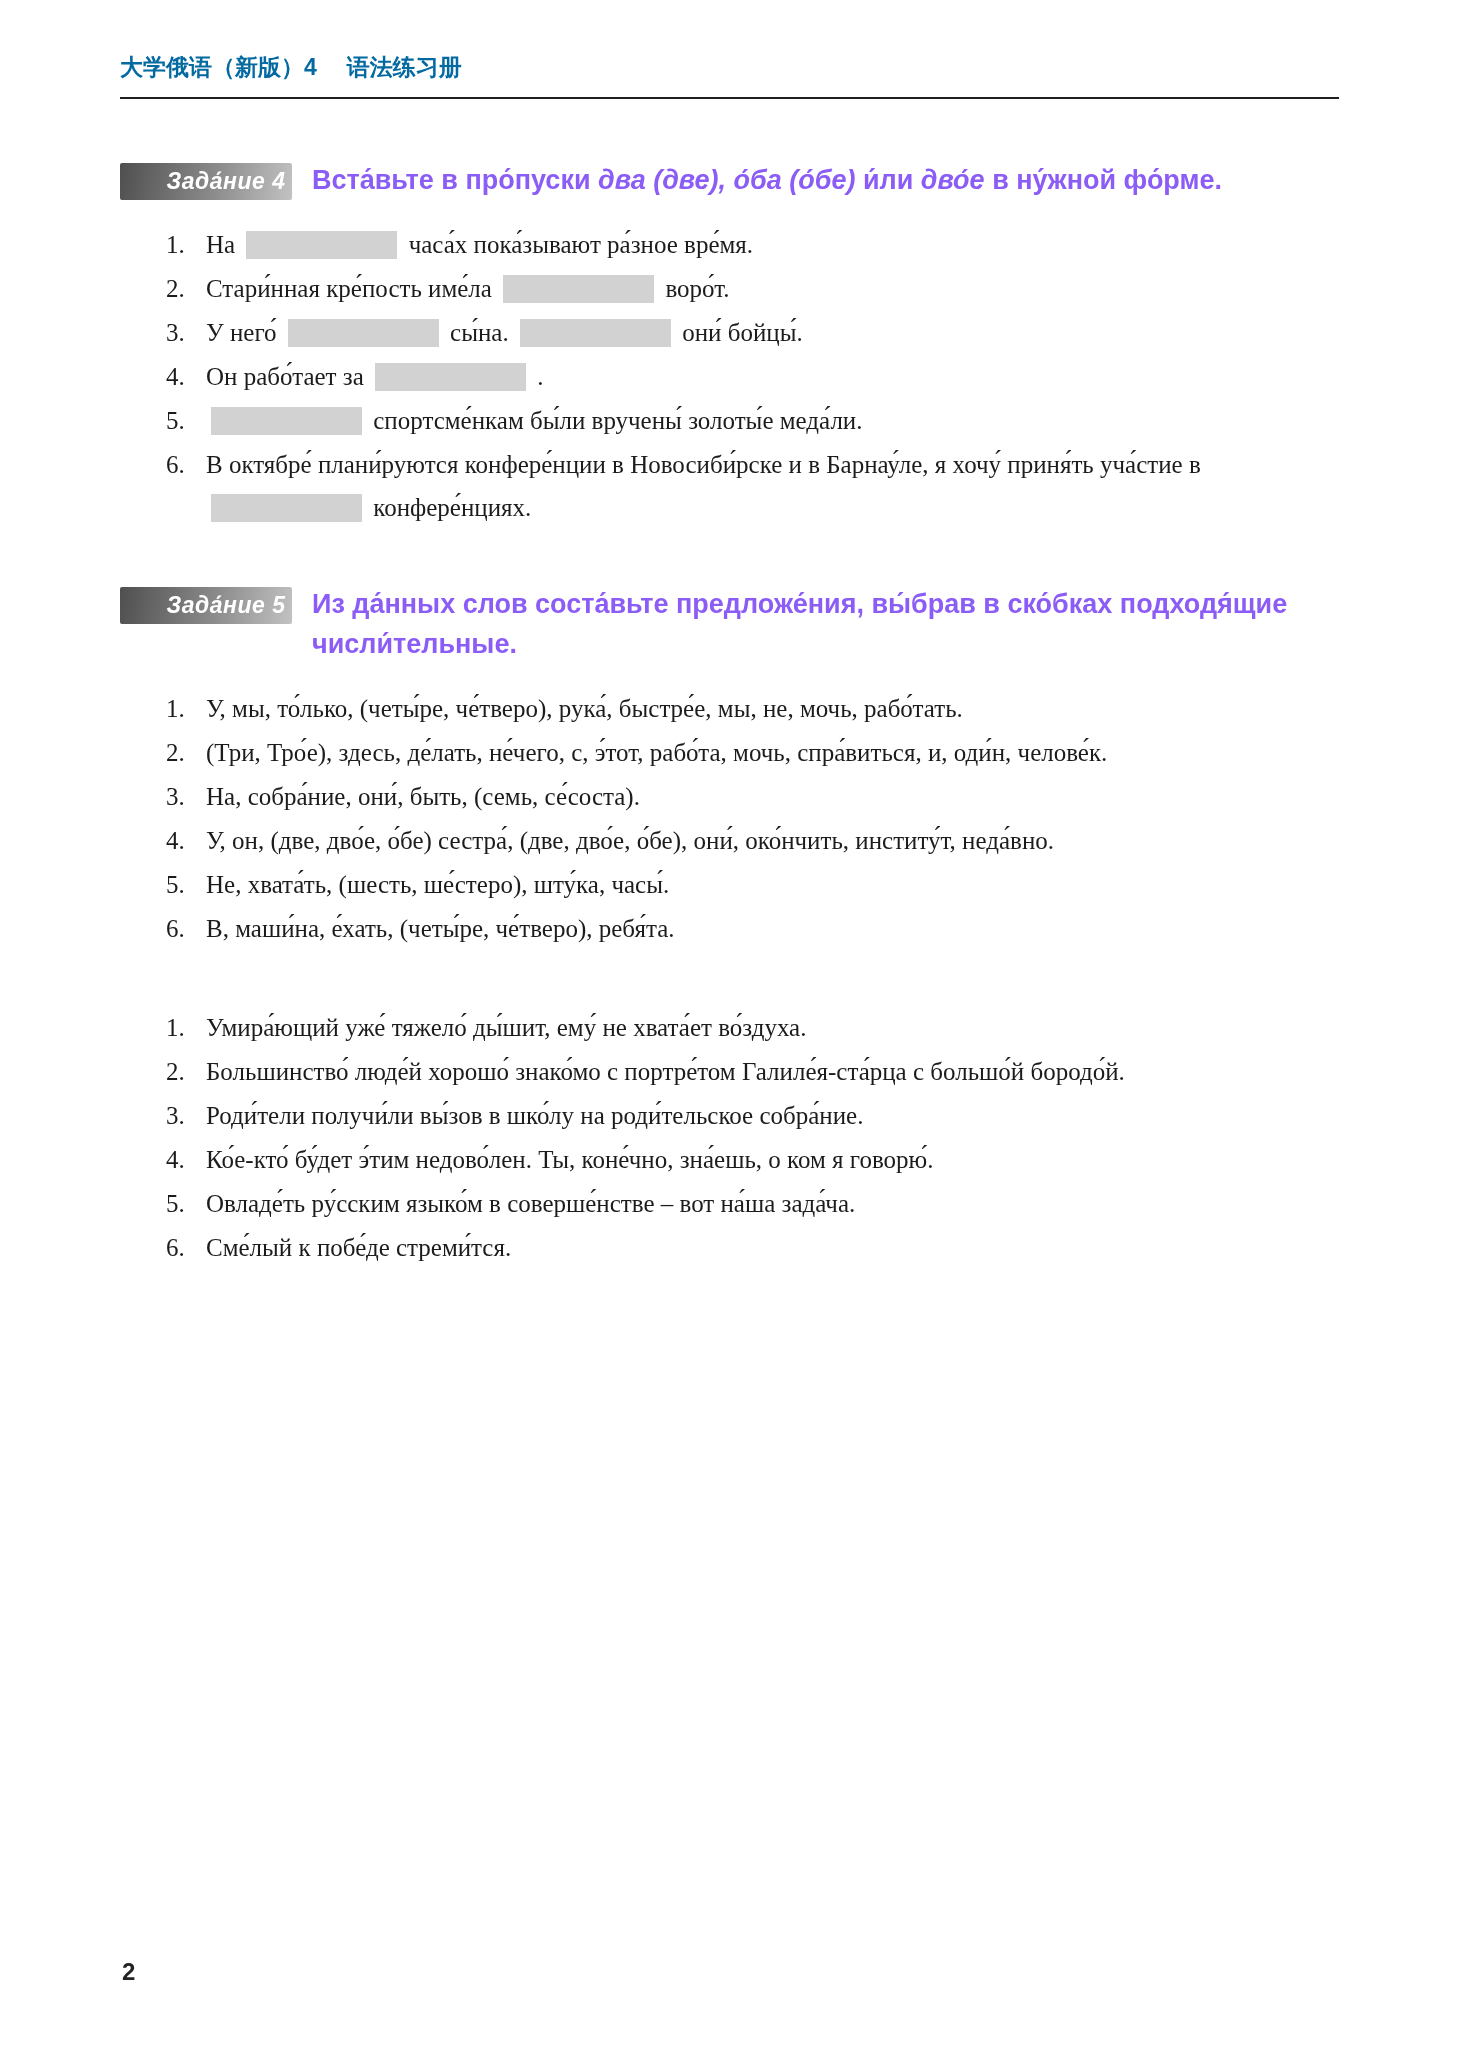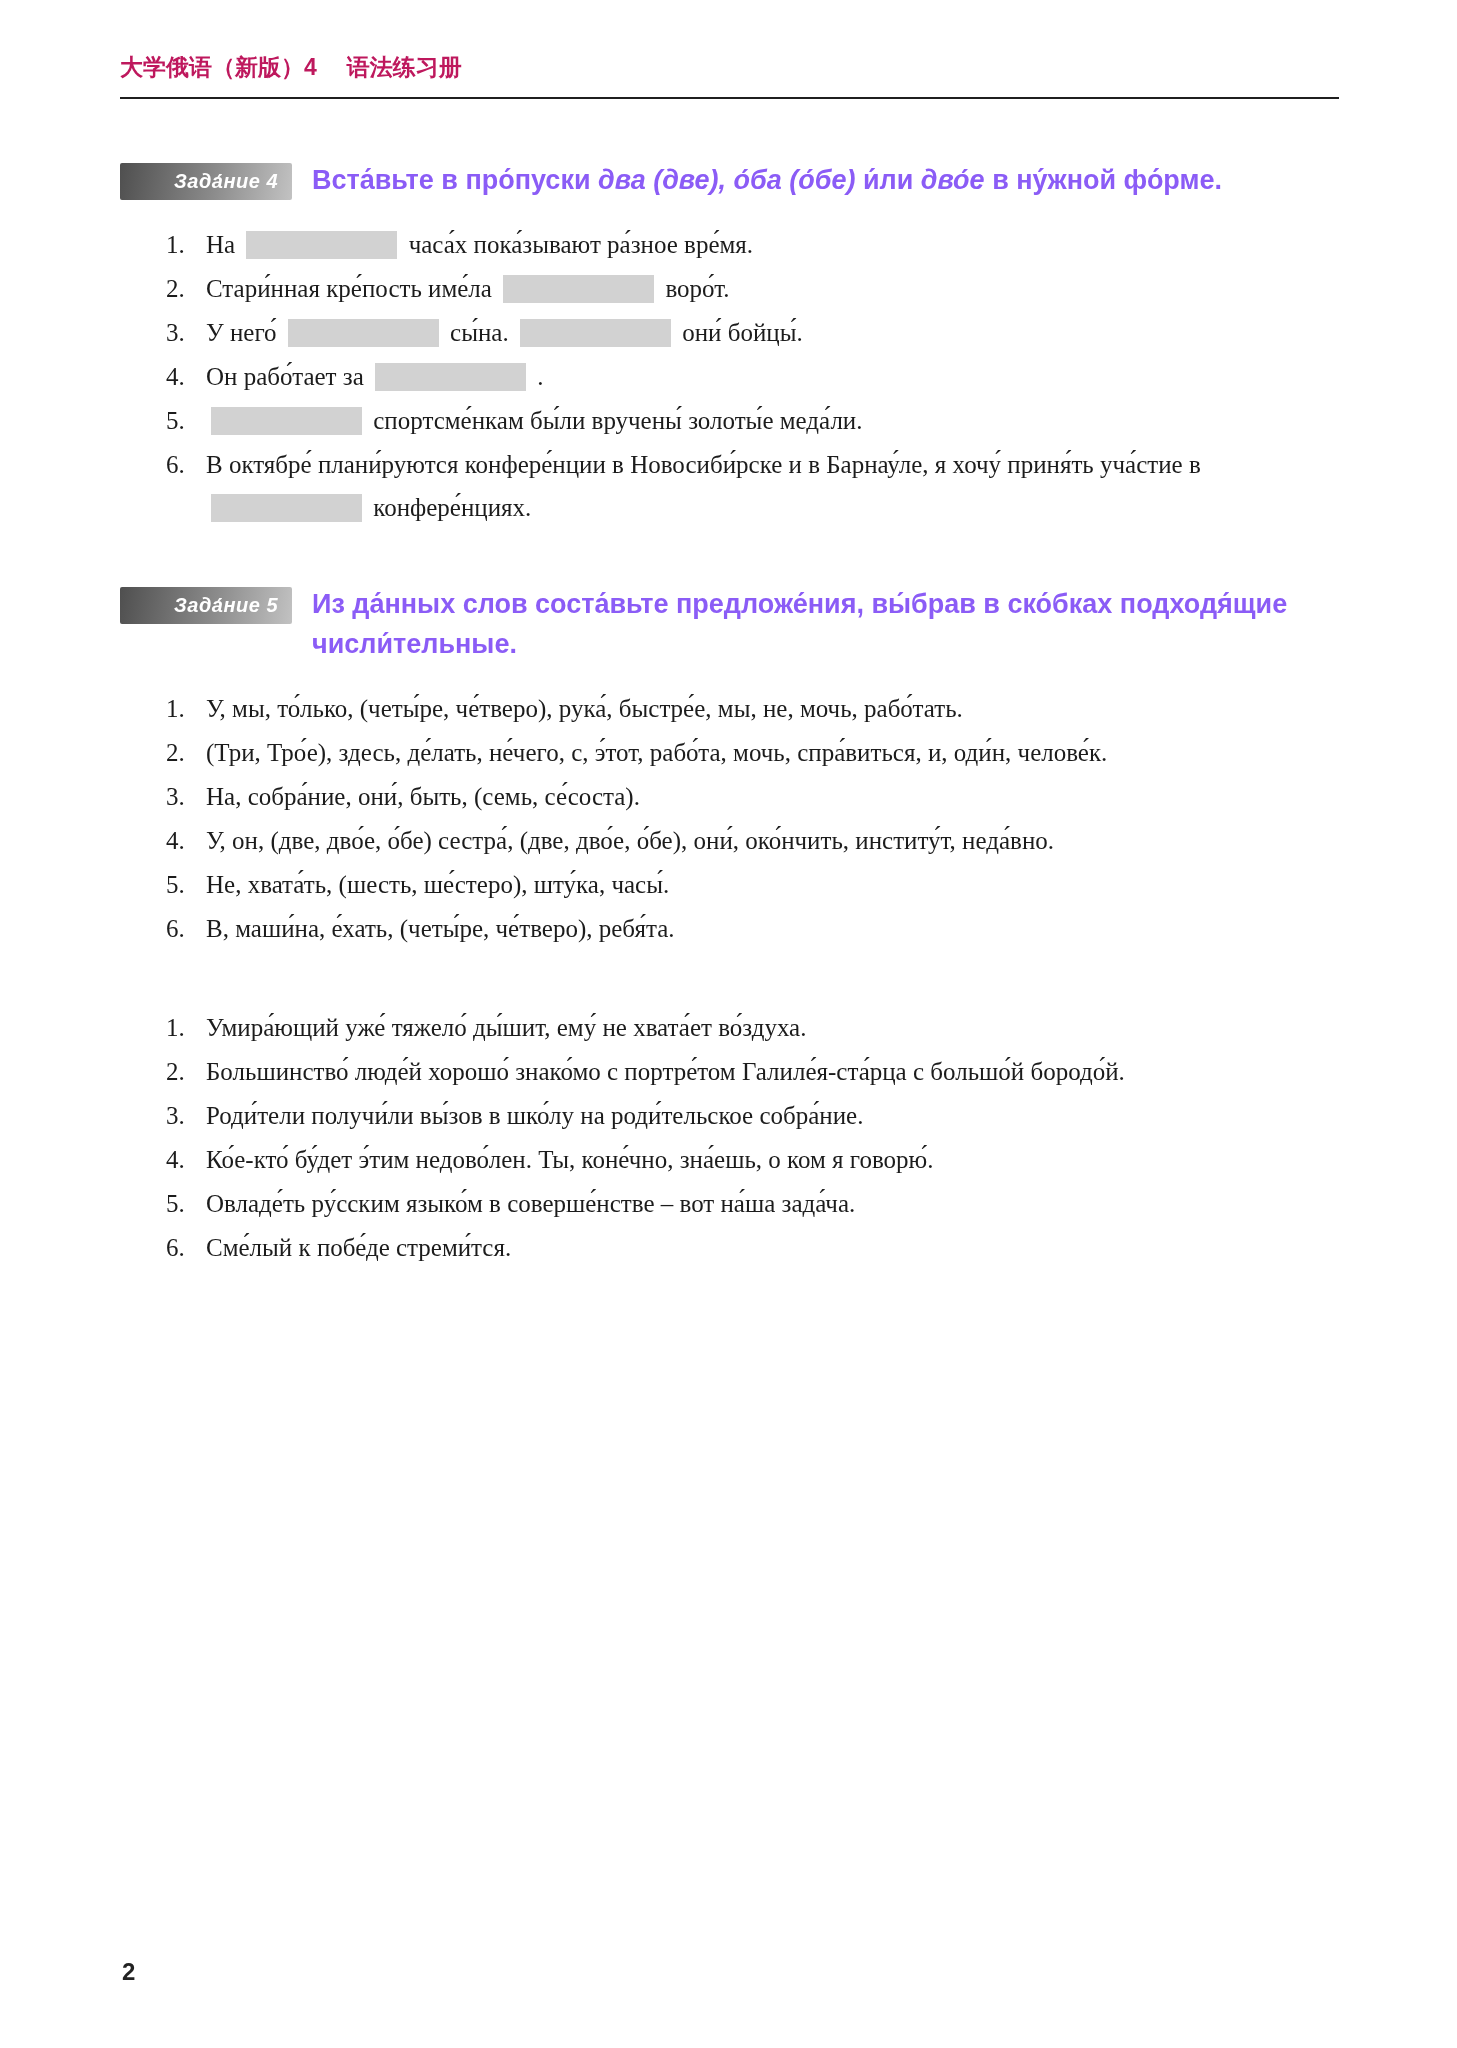--- a/index.html
+++ b/index.html
@@ -9,37 +9,37 @@
     position:relative;
     font-family:"Liberation Serif", serif;
     color:#1c1c1c;
     overflow:hidden;
   }
   .page { padding:52px 118px 0 120px; }
 
   .header {
     display:flex; align-items:baseline; gap:30px;
     font-family:"Liberation Sans", sans-serif;
-    font-weight:bold; font-size:23px; color:#be185d;
+    font-weight:bold; font-size:23px; color:#0369a1;
     padding-bottom:14px;
   }
   .header .subtitle { font-weight:bold; }
   .rule { border-bottom:2px solid #1f1f1f; margin-bottom:62px; }
 
   .task { margin-bottom:56px; }
   .task-head { display:flex; align-items:flex-start; margin-bottom:22px; }
   .badge {
     flex:0 0 auto;
     width:172px; height:37px;
     margin-top:2px;
     background:linear-gradient(100deg,#4f4f4f 0%,#8b8b8b 55%,#c2c2c2 100%);
     border-radius:2px;
     color:#ffffff;
     font-family:"Liberation Sans", sans-serif;
-    font-weight:bold; font-style:italic; font-size:20px;
+    font-weight:bold; font-style:italic; font-size:23px;
     display:flex; align-items:center; justify-content:center;
     letter-spacing:0.5px;
     padding-left:40px;
   }
   .task-title {
     flex:1;
     margin-left:20px;
     font-family:"Liberation Sans", sans-serif;
     font-weight:bold; font-size:27px; line-height:1.48;
     color:#8b5cf6;

